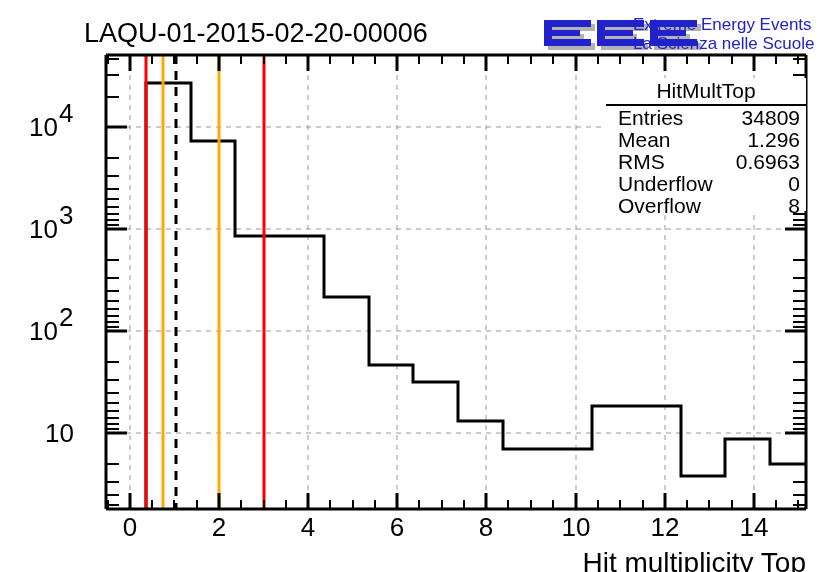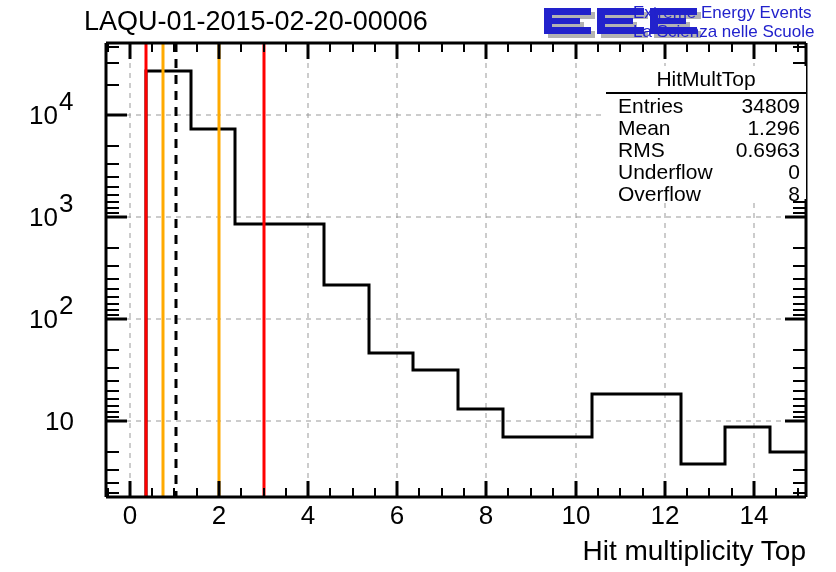--- a/index.html
+++ b/index.html
@@ -9,21 +9,21 @@
   }
   body {
     width: 836px;
     height: 572px;
     font-family: "Liberation Sans", sans-serif;
     overflow: hidden;
     position: relative;
   }
   #canvas-root {
     position: absolute;
-    left: 0; top: 0;
+    left: 0; top: 12px;
     width: 836px;
     height: 472px;
   }
   svg { display: block; }
   .ax-label { font-family: "Liberation Sans", sans-serif; font-size: 26px; fill: #000; }
   .ax-title { font-family: "Liberation Sans", sans-serif; font-size: 28px; fill: #000; }
   .plot-title { font-family: "Liberation Sans", sans-serif; font-size: 27px; fill: #000; }
   .stat-text { font-family: "Liberation Sans", sans-serif; font-size: 21px; fill: #000; }
   .logo-text { font-family: "Liberation Sans", sans-serif; font-size: 17px; fill: #2222cc; }
 </style>

